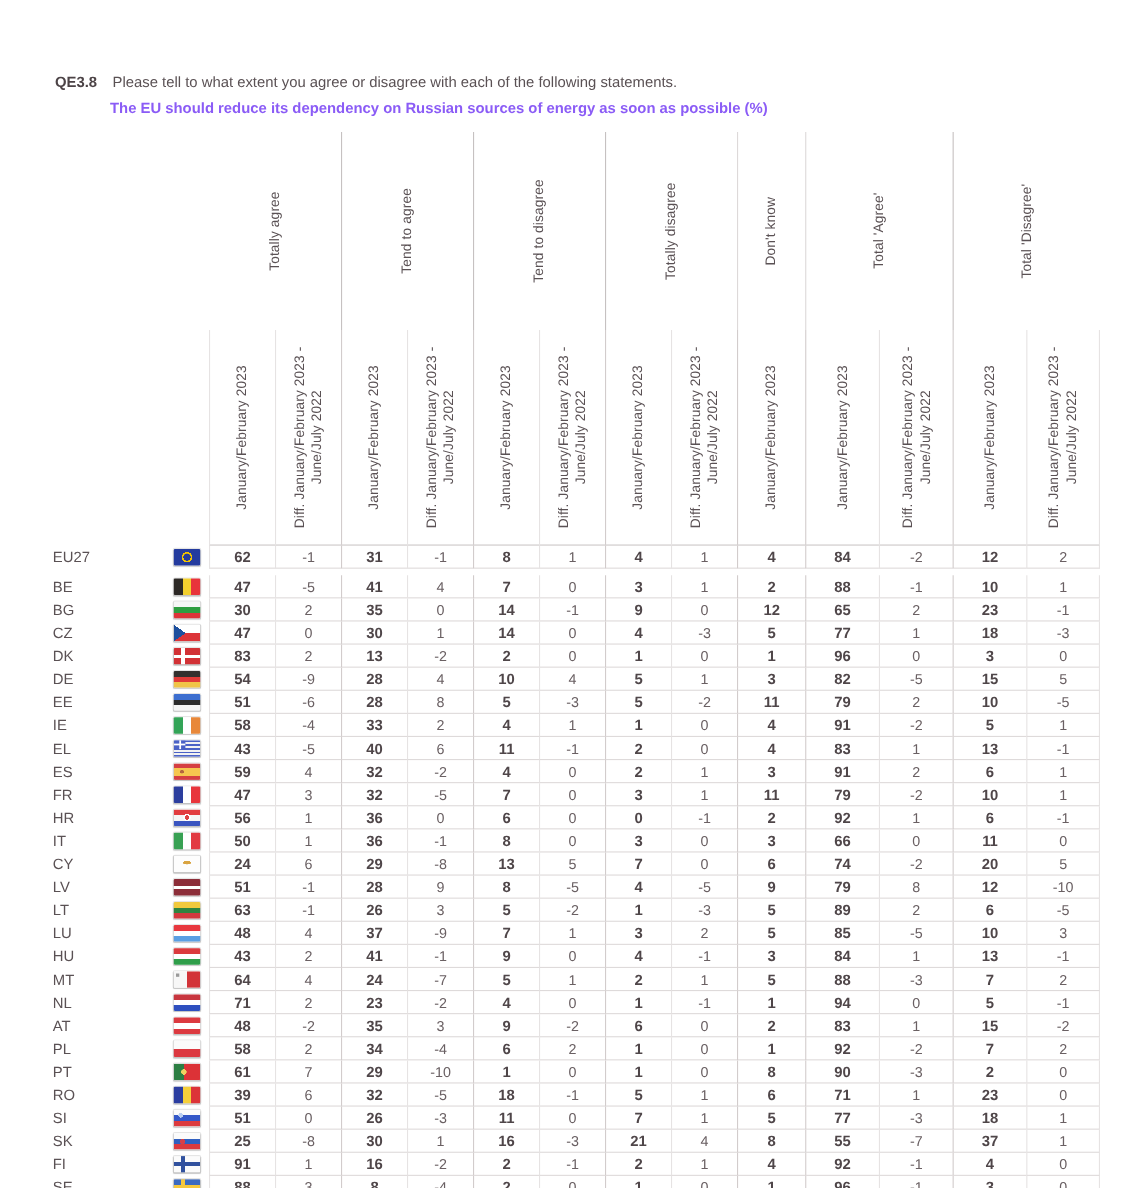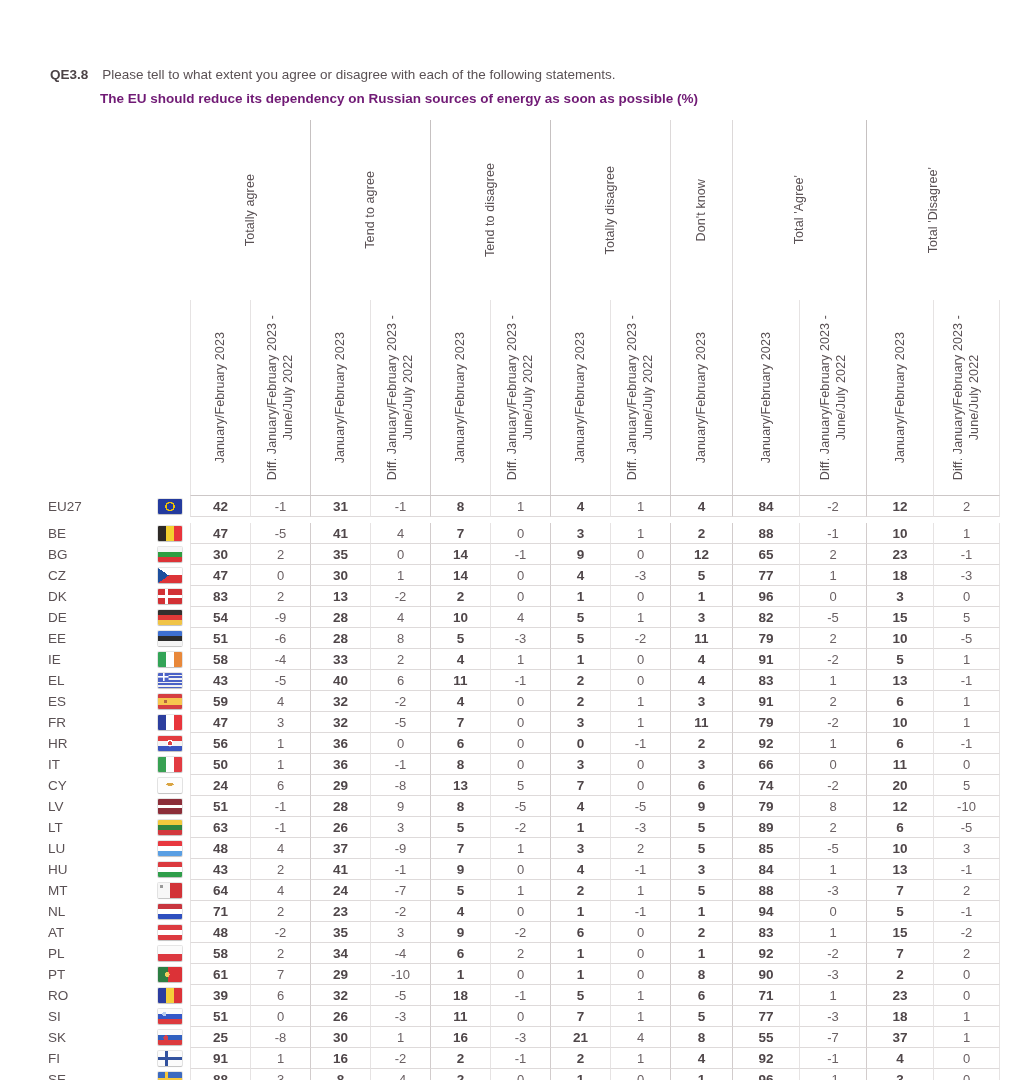--- a/index.html
+++ b/index.html
@@ -7,21 +7,21 @@
     width:1034px;height:1080px;overflow:hidden;
     font-family:"Liberation Sans", sans-serif;
     color:var(--c-text,#5a5154);
     -webkit-font-smoothing:antialiased;
   }
   .page{position:relative;width:1034px;height:1060px;margin-top:44px;}
   .titleblock{padding:22px 0 0 50px;}
   .qline{font-size:13.5px;line-height:18px;}
   .qid{font-weight:700;color:#4c4346;margin-right:14px;}
   .qtext{color:#5a5154;}
-  .statement{font-size:13.5px;font-weight:700;color:#701a75;margin:6px 0 0 50px;line-height:18px;}
+  .statement{font-size:13.5px;font-weight:700;color:#8b5cf6;margin:6px 0 0 50px;line-height:18px;}
   .tbl{
     display:grid;
     margin:12px 0 0 48px;
     align-items:stretch;
   }
   .cell{box-sizing:border-box;}
   
   .gcell,.hs1{height:180px;}
   .gcell{display:flex;align-items:center;justify-content:center;}
   
@@ -133,21 +133,21 @@
         <span class="rot">January/February 2023</span>
       </div>
       <div class="cell sub bl br">
         <span class="rot">Diff. January/February 2023 -
 June/July 2022</span>
       </div>
       <div class="cell code">EU27</div>
       <div class="cell flagcell">
         <span class="flag" style="background: radial-gradient(circle, rgb(36, 59, 158) 0px, rgb(36, 59, 158) 3.2px, rgb(243, 197, 0) 3.4px, rgb(243, 197, 0) 4.6px, rgb(36, 59, 158) 4.8px);"></span>
       </div>
-      <div class="cell num val bl">42</div>
+      <div class="cell num val bl">62</div>
       <div class="cell num diff bl">-1</div>
       <div class="cell num val bl-g">31</div>
       <div class="cell num diff bl">-1</div>
       <div class="cell num val bl-g">8</div>
       <div class="cell num diff bl">1</div>
       <div class="cell num val bl-g">4</div>
       <div class="cell num diff bl">1</div>
       <div class="cell num val bl-g">4</div>
       <div class="cell num val bl-g">84</div>
       <div class="cell num diff bl">-2</div>

